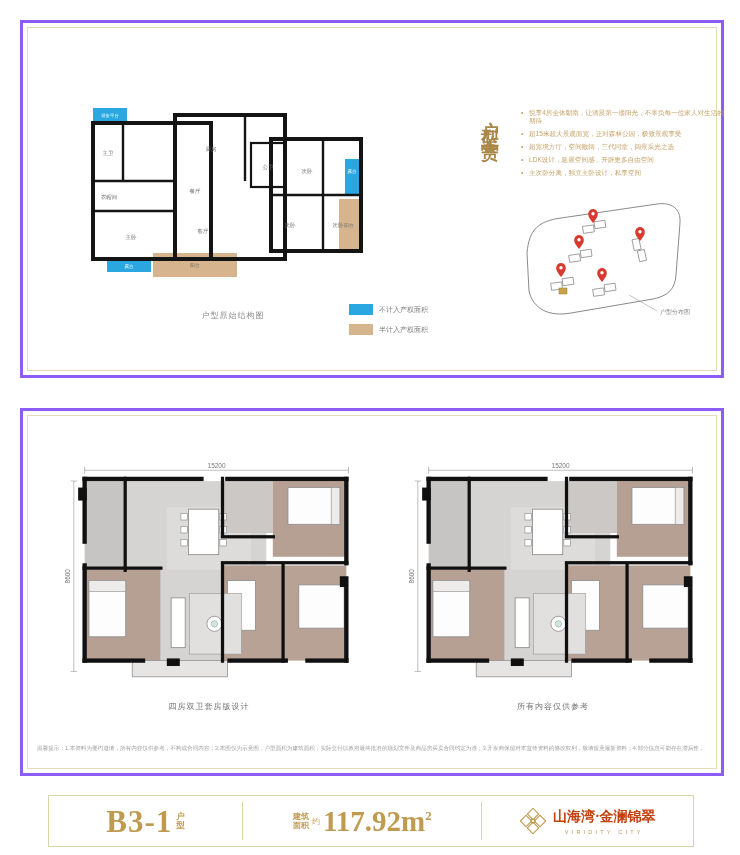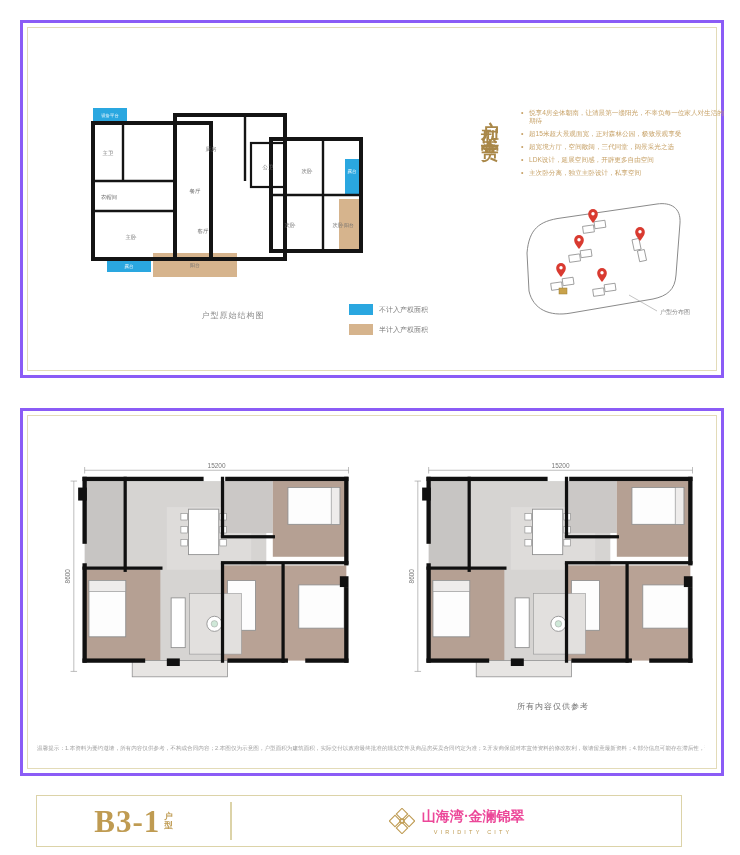--- a/index.html
+++ b/index.html
@@ -26,37 +26,37 @@
       line-height:7.5px;color:#c7a268;}
   .bullets li::before{content:"•";position:absolute;left:0;top:0;color:#c7a268;font-size:7px;}
   .siteplan-svg{position:absolute;left:486px;top:168px;width:200px;height:142px;}
   
   .unitplan{position:absolute;width:292px;height:228px;}
   .plan-caption{position:absolute;width:292px;text-align:center;top:290px;
       font-size:8px;color:#6f6f6f;letter-spacing:1px;}
   .disclaimer{position:absolute;left:14px;top:334px;width:668px;text-align:center;
       font-size:5.6px;color:#a0a0a0;white-space:nowrap;overflow:hidden;}
   
-  .footer-box{position:absolute;left:36px;top:795px;width:644px;height:50px;
+  .footer-box{position:absolute;left:48px;top:795px;width:644px;height:50px;
       border:1px solid #dcd3a8;display:flex;align-items:stretch;}
   .fcell{display:flex;align-items:center;justify-content:center;}
   .fdiv{width:1px;background:#dcd3a8;margin:6px 0;}
   .unit-name{font-family:"Liberation Serif",serif;font-weight:bold;font-size:31px;
       color:#bf9b52;letter-spacing:1px;line-height:1;}
   .unit-suffix{display:flex;flex-direction:column;margin-left:4px;color:#bf9b52;
       font-size:8.5px;line-height:9px;font-weight:bold;}
   .area-stack{display:flex;flex-direction:column;color:#bf9b52;font-size:8px;
       line-height:9px;font-weight:bold;margin-right:3px;}
   .area-approx{font-size:8px;color:#bf9b52;margin-right:3px;align-self:center;}
   .area-value{font-family:"Liberation Serif",serif;font-weight:bold;font-size:29px;
       color:#bf9b52;line-height:1;}
   .area-value sup{font-size:13px;}
   .brand{display:flex;align-items:center;}
   .brand-txt{display:flex;flex-direction:column;align-items:center;margin-left:7px;}
-  .brand-cn{font-family:"Liberation Serif",serif;font-weight:bold;font-size:14px;color:#ec4899;}
+  .brand-cn{font-family:"Liberation Serif",serif;font-weight:bold;font-size:14px;color:#c2410c;}
   .brand-en{font-size:5.5px;color:#bf9b52;letter-spacing:3.2px;margin-top:3px;}
   
   text{font-family:"Liberation Sans",sans-serif;}
 </style>
 </head>
 <body>
 
 <div class="page">
 
   <svg width="0" height="0" style="position:absolute" aria-hidden="true">
@@ -243,34 +243,43 @@
   <div class="panel" style="left:20px;top:408px;width:698px;height:362px;">
     <div class="inner"></div>
 
     <svg class="unitplan" style="left:40px;top:48px;" viewBox="0 0 270 210">
       <use href="#unitplan"></use>
     </svg>
     <svg class="unitplan" style="left:384px;top:48px;" viewBox="0 0 270 210">
       <use href="#unitplan"></use>
     </svg>
 
+    <div class="plan-caption" style="left:40px;">四房双卫套房版设计</div>
     <div class="plan-caption" style="left:384px;">所有内容仅供参考</div>
 
     <div class="disclaimer">温馨提示：1.本资料为要约邀请，所有内容仅供参考，不构成合同内容；2.本图仅为示意图，户型面积为建筑面积，实际交付以政府最终批准的规划文件及商品房买卖合同约定为准；3.开发商保留对本宣传资料的修改权利，敬请留意最新资料；4.部分信息可能存在滞后性，详情请咨询销售中心。</div>
   </div>
 
   <div class="footer-box">
     <div class="fcell" style="flex:0 0 30%;">
       <span class="unit-name">B3-1</span>
       <span class="unit-suffix">
         <span>户</span>
         <span>型</span>
       </span>
     </div>
     <div class="fdiv"></div>
+    <div class="fcell" style="flex:0 0 37%;">
+      <span class="area-stack">
+        <span>建筑</span>
+        <span>面积</span>
+      </span>
+      <span class="area-approx">约</span>
+      <span class="area-value"><span>117.92m</span><sup>2</sup></span>
+    </div>
     <div class="fdiv"></div>
     <div class="fcell brand" style="flex:1;">
       <svg width="26" height="26" viewBox="0 0 26 26">
         <g fill="none" stroke="#bf9b52" stroke-width="1.1">
           <rect x="9" y="2" width="8" height="8" transform="rotate(45 13 6)"></rect>
           <rect x="9" y="16" width="8" height="8" transform="rotate(45 13 20)"></rect>
           <rect x="2" y="9" width="8" height="8" transform="rotate(45 6 13)"></rect>
           <rect x="16" y="9" width="8" height="8" transform="rotate(45 20 13)"></rect>
           <circle cx="13" cy="13" r="2.2"></circle>
         </g>

